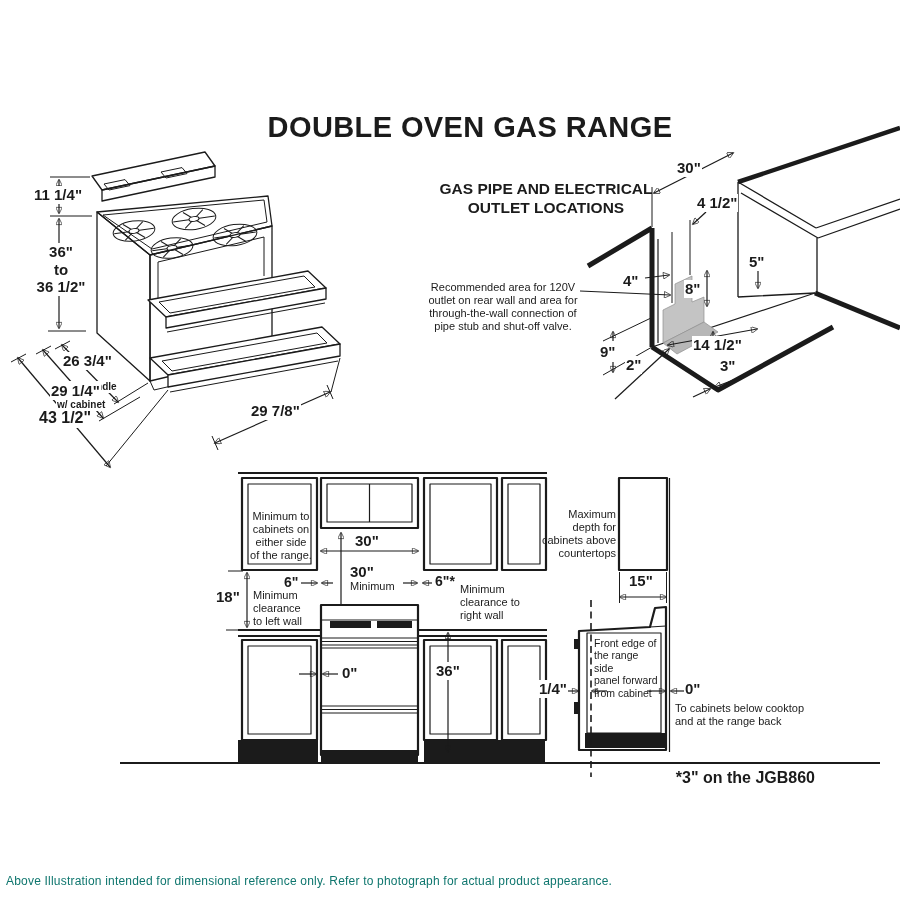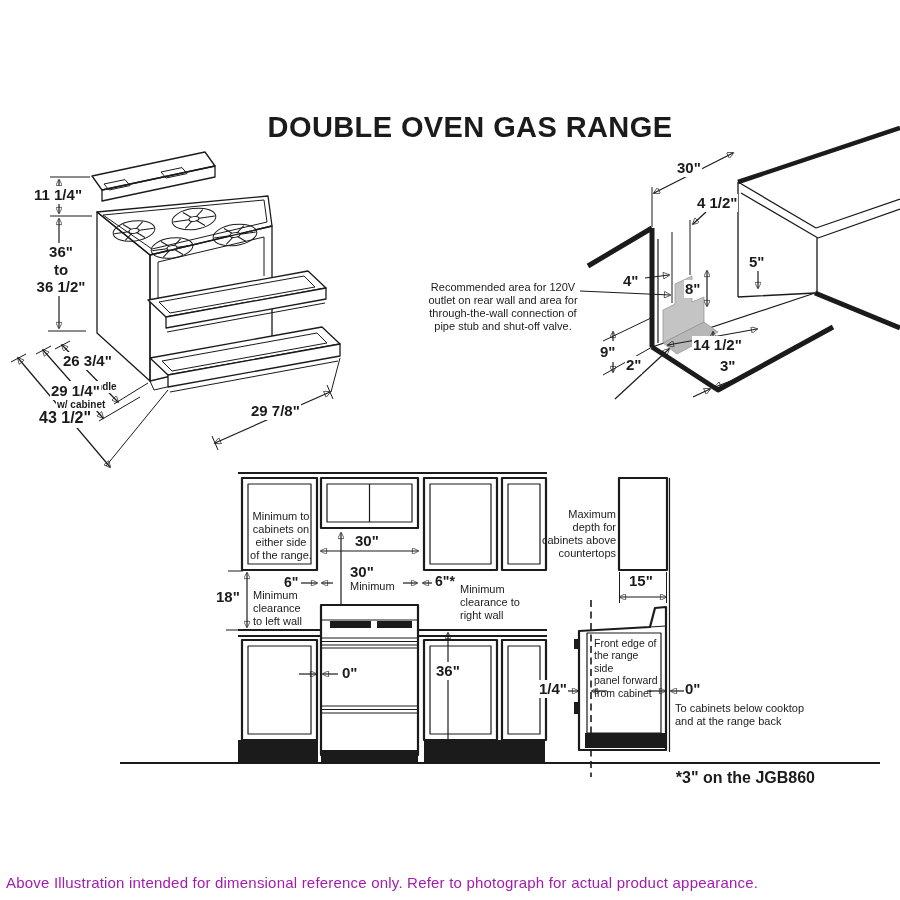--- a/index.html
+++ b/index.html
@@ -13,21 +13,21 @@
   .c{text-align:center;}
   .r{text-align:right;}
   .s29{font-size:29px;letter-spacing:.4px;}
   .s16{font-size:16px;}
   .s15{font-size:15px;}
   .s155{font-size:15.5px;line-height:1.25;}
   .s14{font-size:14px;}
   .s11{font-size:11px;}
   .s105{font-size:10.5px;}
   .s10{font-size:10px;}
-  .cap{font-size:15px;letter-spacing:.2px;color:#a21caf;}
+  .cap{font-size:12px;letter-spacing:.2px;color:#0f766e;}
   svg line,svg path,svg rect,svg ellipse{stroke:#1b1b1b;fill:none;stroke-linejoin:round;}
   .w1{stroke-width:1;} .w12{stroke-width:1.2;} .w13{stroke-width:1.3;}
   .w2{stroke-width:2;} .w22{stroke-width:2.2;} .w45{stroke-width:4.5;} .w5{stroke-width:5;}
   .dim{stroke-width:1.2;}
   .fw{fill:#fff;}
   .fb{fill:#1b1b1b;stroke:none;}
   .gray1{fill:#c4c4c4;stroke:#8f8f8f;stroke-width:.7;}
   .gray2{fill:#b7b7b7;stroke:#8f8f8f;stroke-width:.7;}
   .dash{stroke-dasharray:7 4.5;stroke-width:1.6;}
 </style>
@@ -209,20 +209,22 @@
   <div class="lbl b s15 c bg" style="left:26px;top:243px;width:68px;">36"
 to
 36 1/2"</div>
   <div class="lbl b s15 bg" style="left:62px;top:352px;">26 3/4"</div>
   <div class="lbl b s10 bg" style="left:64px;top:369px;margin-top:12px;">w/o handle</div>
   <div class="lbl b s15 bg" style="left:50px;top:382px;">29 1/4"</div>
   <div class="lbl b s10 bg" style="left:56px;top:399px;">w/ cabinet</div>
   <div class="lbl b s16 bg" style="left:38px;top:409px;">43 1/2"</div>
   <div class="lbl b s15 bg" style="left:250px;top:402px;">29 7/8"</div>
 
+  <div class="lbl b s155 c" style="left:424px;top:179px;width:244px;">GAS PIPE AND ELECTRICAL
+OUTLET LOCATIONS</div>
   <div class="lbl s11 c" style="left:422px;top:281px;width:162px;">Recommended area for 120V
 outlet on rear wall and area for
 through-the-wall connection of
 pipe stub and shut-off valve.</div>
   <div class="lbl b s15 bg" style="left:676px;top:159px;">30"</div>
   <div class="lbl b s15 bg" style="left:696px;top:194px;">4 1/2"</div>
   <div class="lbl b s15 bg" style="left:748px;top:253px;">5"</div>
   <div class="lbl b s15 bg" style="left:622px;top:272px;">4"</div>
   <div class="lbl b s15 bg" style="left:684px;top:280px;">8"</div>
   <div class="lbl b s15 bg" style="left:599px;top:343px;">9"</div>

